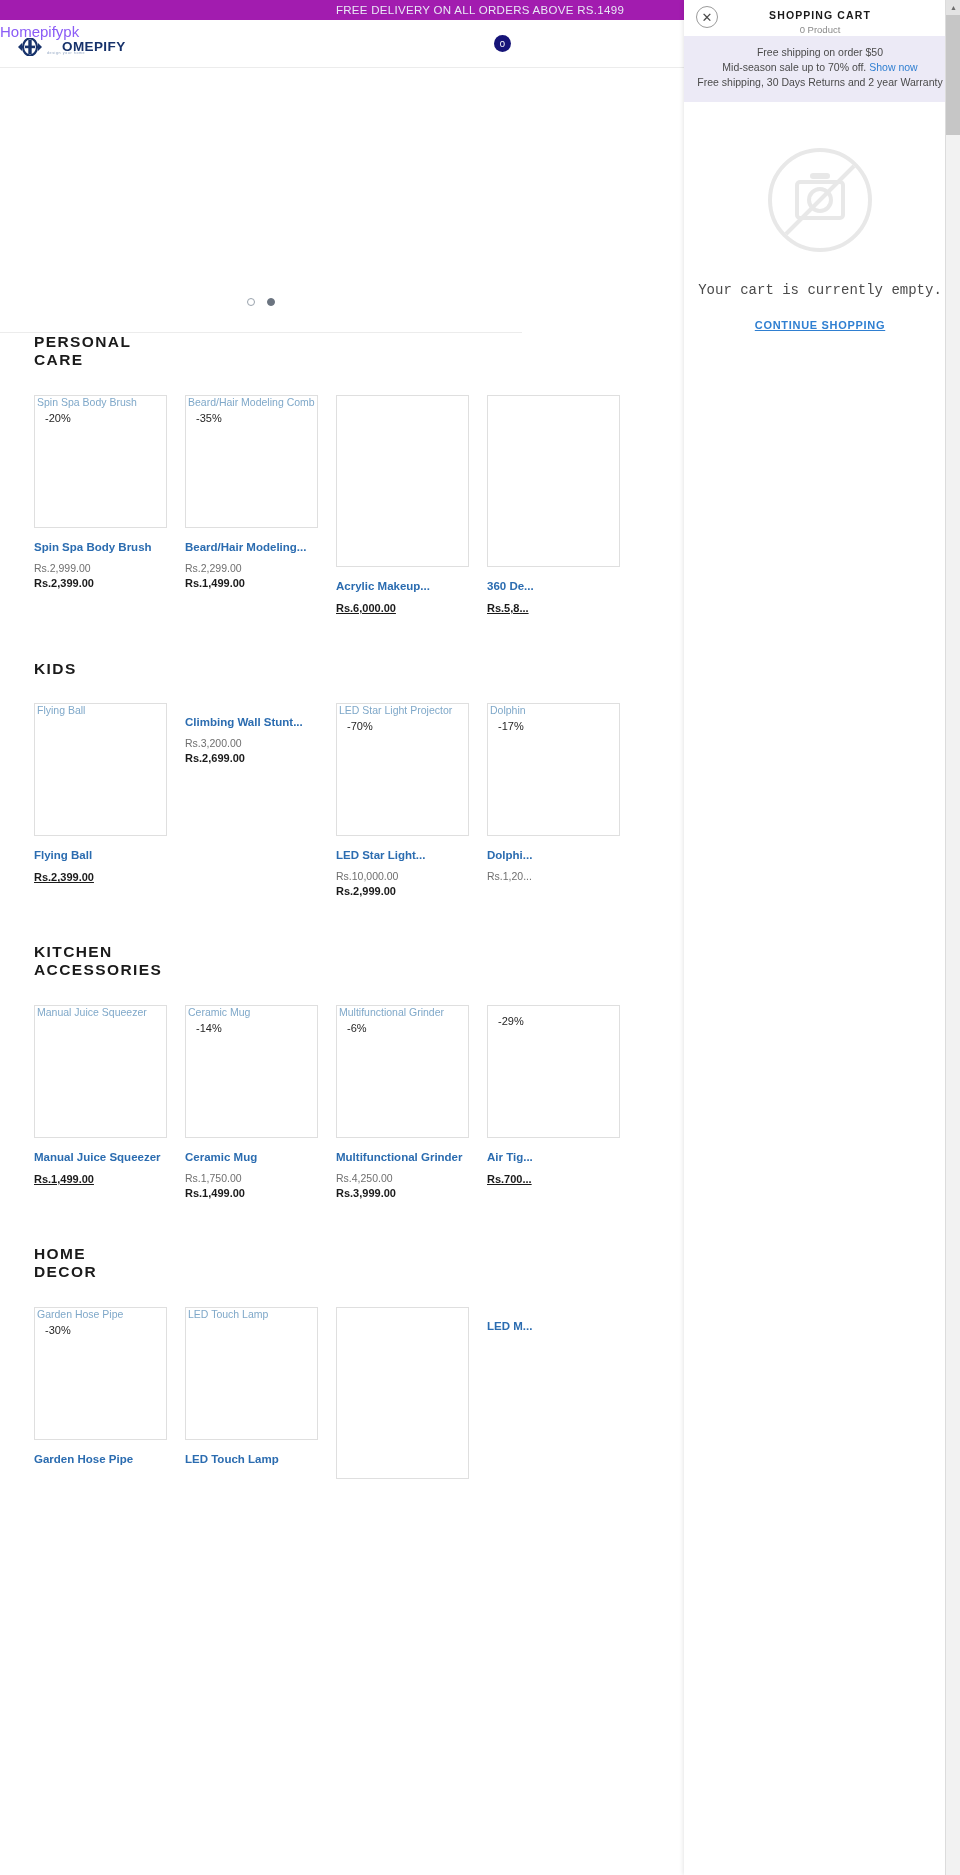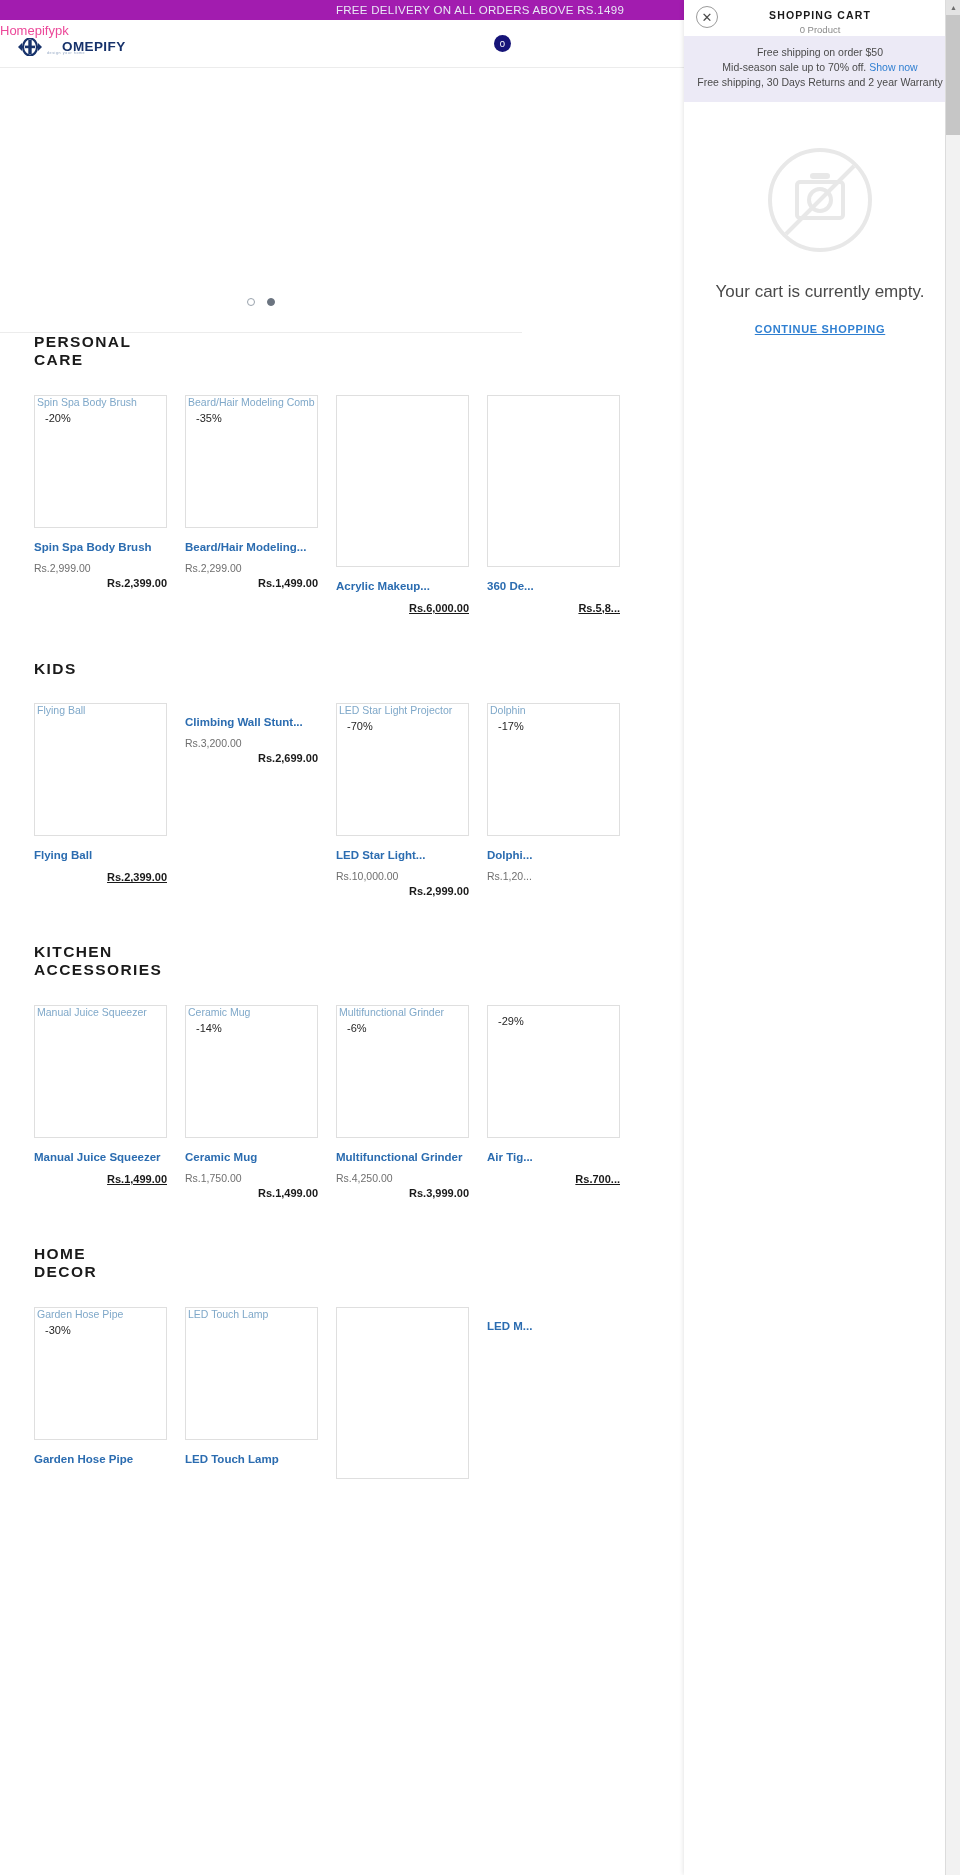--- a/index.html
+++ b/index.html
@@ -23,21 +23,21 @@
   }
   
   .site-header {
     position: absolute; top: 20px; left: 0;
     width: 960px; height: 48px;
     background: #fff;
     border-bottom: 1px solid #ececec;
   }
   .brand-alt {
     position: absolute; left: 0px; top: 3px;
-    font-size: 13px; color: #ec4899;
+    font-size: 15px; color: #8b5cf6;
   }
   .logo-wrap {
     position: absolute; left: 16px; top: 18px;
     display: flex; align-items: center; gap: 16px;
   }
   .logo-mark { width: 30px; height: 18px; position: relative; }
   .logo-mark svg { display:block; }
   .logo-word {
     font-size: 13.5px; font-weight: 700; color: #17326b;
     letter-spacing: .4px; line-height: 1;
@@ -93,21 +93,21 @@
     font-size: 11px; color: #262626;
   }
   .p-title {
     margin-top: 12px; font-size: 11.5px; font-weight: 700;
     color: #2b6cb0; line-height: 1.3;
   }
   .p-price-old {
     margin-top: 7px; font-size: 10.5px; color: #6f6f6f;
   }
   .p-price {
-    margin-top: 3px; font-size: 11px; font-weight: 700; color: #1a1a1a; text-align: right;
+    margin-top: 3px; font-size: 11px; font-weight: 700; color: #1a1a1a;
   }
   .p-price.single { margin-top: 8px; text-decoration: underline; }
   .spacer-lg { height: 46px; }
   
   .cart-drawer {
     position: absolute; top: 0; right: 4px;
     width: 272px; height: 1875px;
     background: #ffffff;
     box-shadow: -1px 0 4px rgba(0,0,0,.10);
     z-index: 30;
@@ -131,21 +131,21 @@
   .cart-promo {
     background: #eceaf6; padding: 9px 10px 11px;
     text-align: center; color: #4b4b4b; font-size: 10.5px; line-height: 1.45;
   }
   .cart-promo a { color: #2f7fd1; text-decoration: none; }
   .cart-empty-wrap {
     margin-top: 42px; display: flex; flex-direction: column; align-items: center;
   }
   .empty-illu { width: 112px; height: 112px; opacity: .9; }
   .cart-empty-text {
-    margin-top: 26px; font-size: 17px; color: #4a4a4a;
+    margin-top: 26px; font-size: 14px; color: #4a4a4a; font-family: Liberation Mono, monospace;
   }
   .continue-shopping {
     margin-top: 21px; font-size: 11px; font-weight: 700; letter-spacing: .7px;
     color: #2f7fd1; background: none; border: none; cursor: pointer;
     font-family: "Liberation Sans", sans-serif;
     text-decoration: underline;
   }
   
   .scrollbar {
     position: absolute; top: 0; right: 0; width: 15px; height: 1875px;

